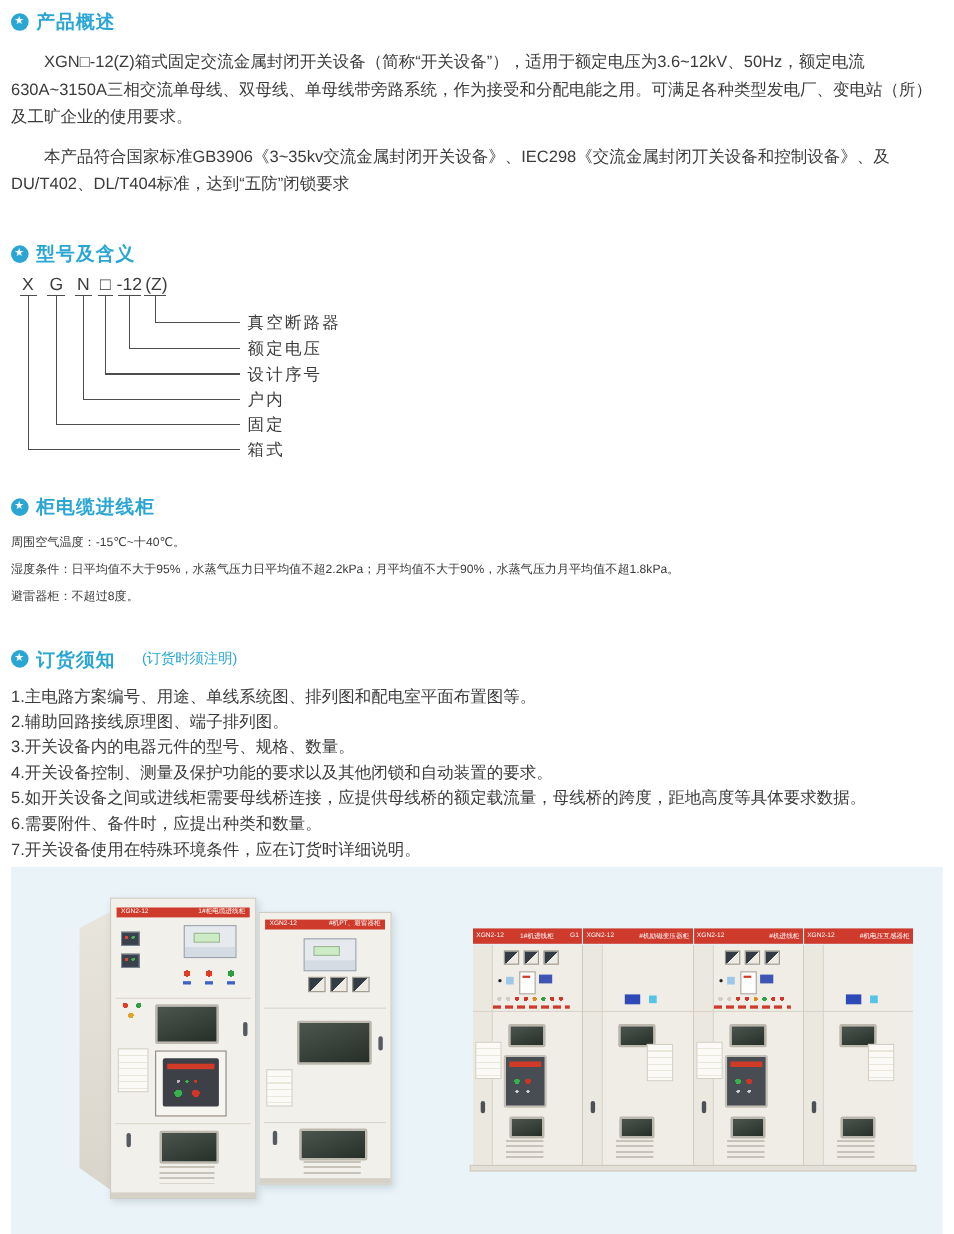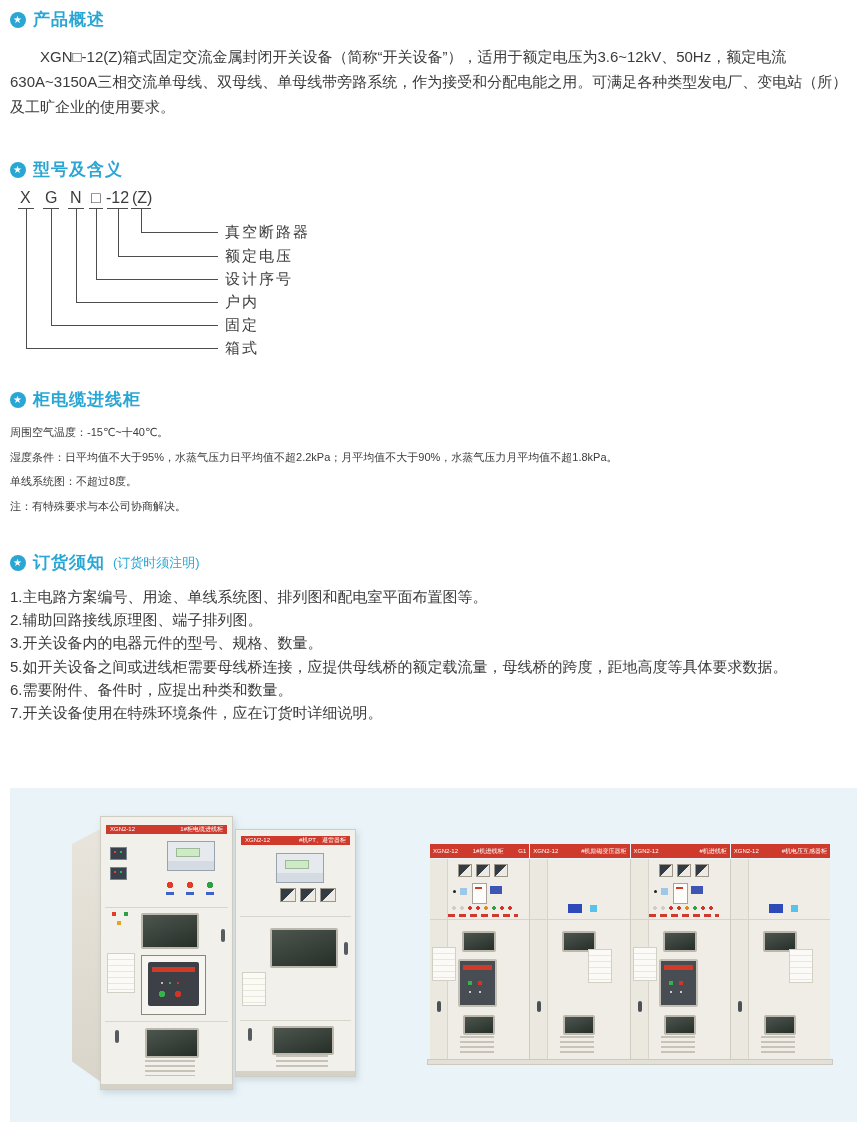--- a/index.html
+++ b/index.html
@@ -7,21 +7,21 @@
     width:867px;height:1122px;overflow:hidden;position:relative;
     background:#ffffff;color:#3b3b3b;
     font-family:"Liberation Sans","DejaVu Sans",sans-serif;
   }
   .page{position:absolute;inset:0;padding:8px 10px 0;box-sizing:border-box}
 
   
   h2.sec-h{display:flex;align-items:center;gap:7px;margin:0;font-size:17px;color:#29a6d4;font-weight:bold;letter-spacing:1px}
   .sec-ic{flex:0 0 auto;width:16px;height:16px;border-radius:50%;background:#29a6d4;color:#fff;
     font-size:10px;line-height:16px;text-align:center;display:inline-block}
-  .ord-sub{font-size:13px;font-weight:normal;letter-spacing:0;margin-left:1px}
+  .ord-sub{font-size:13px;font-weight:normal;letter-spacing:0;margin-left:17px}
 
   .para{margin:0;font-size:15px;line-height:25px;text-indent:2em}
   .ov-p1{margin-top:13px}
   .ov-p2{margin-top:11px}
 
   .model-sec{margin-top:39px}
   .model-diagram{display:block;margin:7px 0 0 2px}
   .model-diagram text{fill:#3c3c3c;font-family:"Liberation Sans","DejaVu Sans",sans-serif}
   .model-diagram .code{font-size:16px}
   .model-diagram .lbl{font-size:15px;letter-spacing:2px}
@@ -160,20 +160,21 @@
 <body>
 
 <div class="page">
 
   <section>
     <h2 class="sec-h">
       <span class="sec-ic">★</span>
       <span>产品概述</span>
     </h2>
     <p class="para ov-p1">XGN□-12(Z)箱式固定交流金属封闭开关设备（简称“开关设备”），适用于额定电压为3.6~12kV、50Hz，额定电流630A~3150A三相交流单母线、双母线、单母线带旁路系统，作为接受和分配电能之用。可满足各种类型发电厂、变电站（所）及工旷企业的使用要求。</p>
+    <p class="para ov-p2">本产品符合国家标准GB3906《3~35kv交流金属封闭开关设备》、IEC298《交流金属封闭丌关设备和控制设备》、及DU/T402、DL/T404标准，达到“五防”闭锁要求</p>
   </section>
 
   <section class="model-sec">
     <h2 class="sec-h">
       <span class="sec-ic">★</span>
       <span>型号及含义</span>
     </h2>
     <svg class="model-diagram" width="342" height="178" viewBox="0 0 342 178">
       <text class="code" x="8" y="15">X</text>
       <text class="code" x="33" y="15">G</text>
@@ -198,35 +199,35 @@
   </section>
 
   <section class="env-sec">
     <h2 class="sec-h">
       <span class="sec-ic">★</span>
       <span>柜电缆进线柜</span>
     </h2>
     <div class="env-lines">
       <div>周围空气温度：-15℃~十40℃。</div>
       <div>湿度条件：日平均值不大于95%，水蒸气压力日平均值不超2.2kPa；月平均值不大于90%，水蒸气压力月平均值不超1.8kPa。</div>
-      <div>单线系统图：不超过8度。</div>
-      <div>注：有特殊要求与本公司协商解决。</div>
+      <div>避雷器柜：不超过8度。</div>
     </div>
   </section>
 
   <section class="ord-sec">
     <h2 class="sec-h">
       <span class="sec-ic">★</span>
       <span>订货须知</span>
       <span class="ord-sub">(订货时须注明)</span>
     </h2>
     <div class="ord-items">
       <div>1.主电路方案编号、用途、单线系统图、排列图和配电室平面布置图等。</div>
       <div>2.辅助回路接线原理图、端子排列图。</div>
       <div>3.开关设备内的电器元件的型号、规格、数量。</div>
+      <div>4.开关设备控制、测量及保护功能的要求以及其他闭锁和自动装置的要求。</div>
       <div>5.如开关设备之间或进线柜需要母线桥连接，应提供母线桥的额定载流量，母线桥的跨度，距地高度等具体要求数据。</div>
       <div>6.需要附件、备件时，应提出种类和数量。</div>
       <div>7.开关设备使用在特殊环境条件，应在订货时详细说明。</div>
     </div>
   </section>
 
   <div class="photo">
 
     <div class="lgrp">
       <div class="lg-side"></div>

